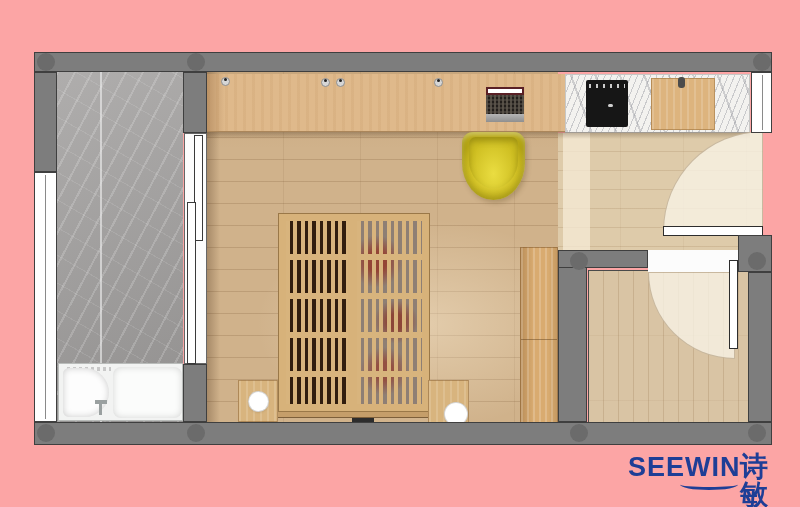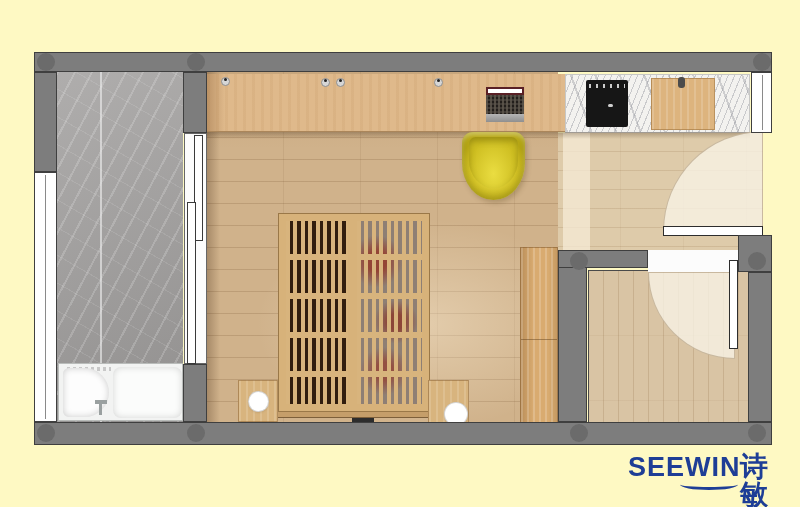--- a/index.html
+++ b/index.html
@@ -1,16 +1,16 @@
 <!DOCTYPE html>
 <html><head>
 <meta charset="utf-8">
 <style>
   html,body{margin:0;padding:0;background:#ececec;}
-  #plan{position:relative;width:800px;height:507px;background:#fef9c3;overflow:hidden;
+  #plan{position:relative;width:800px;height:507px;background:#fca5a5;overflow:hidden;
         font-family:"Liberation Sans",sans-serif;}
   #plan *{box-sizing:border-box;}
 
   
   .wall{position:absolute;background:#7d7d7d;border:1px solid #3f3f3f;}
   .coldot{position:absolute;width:18px;height:18px;border-radius:50%;background:#6b6b6b;}
   .window{position:absolute;background:#ffffff;border:1px solid #3f3f3f;}
   .pane-line{position:absolute;top:2px;bottom:2px;width:1px;background:#8a8a8a;}
 
   

